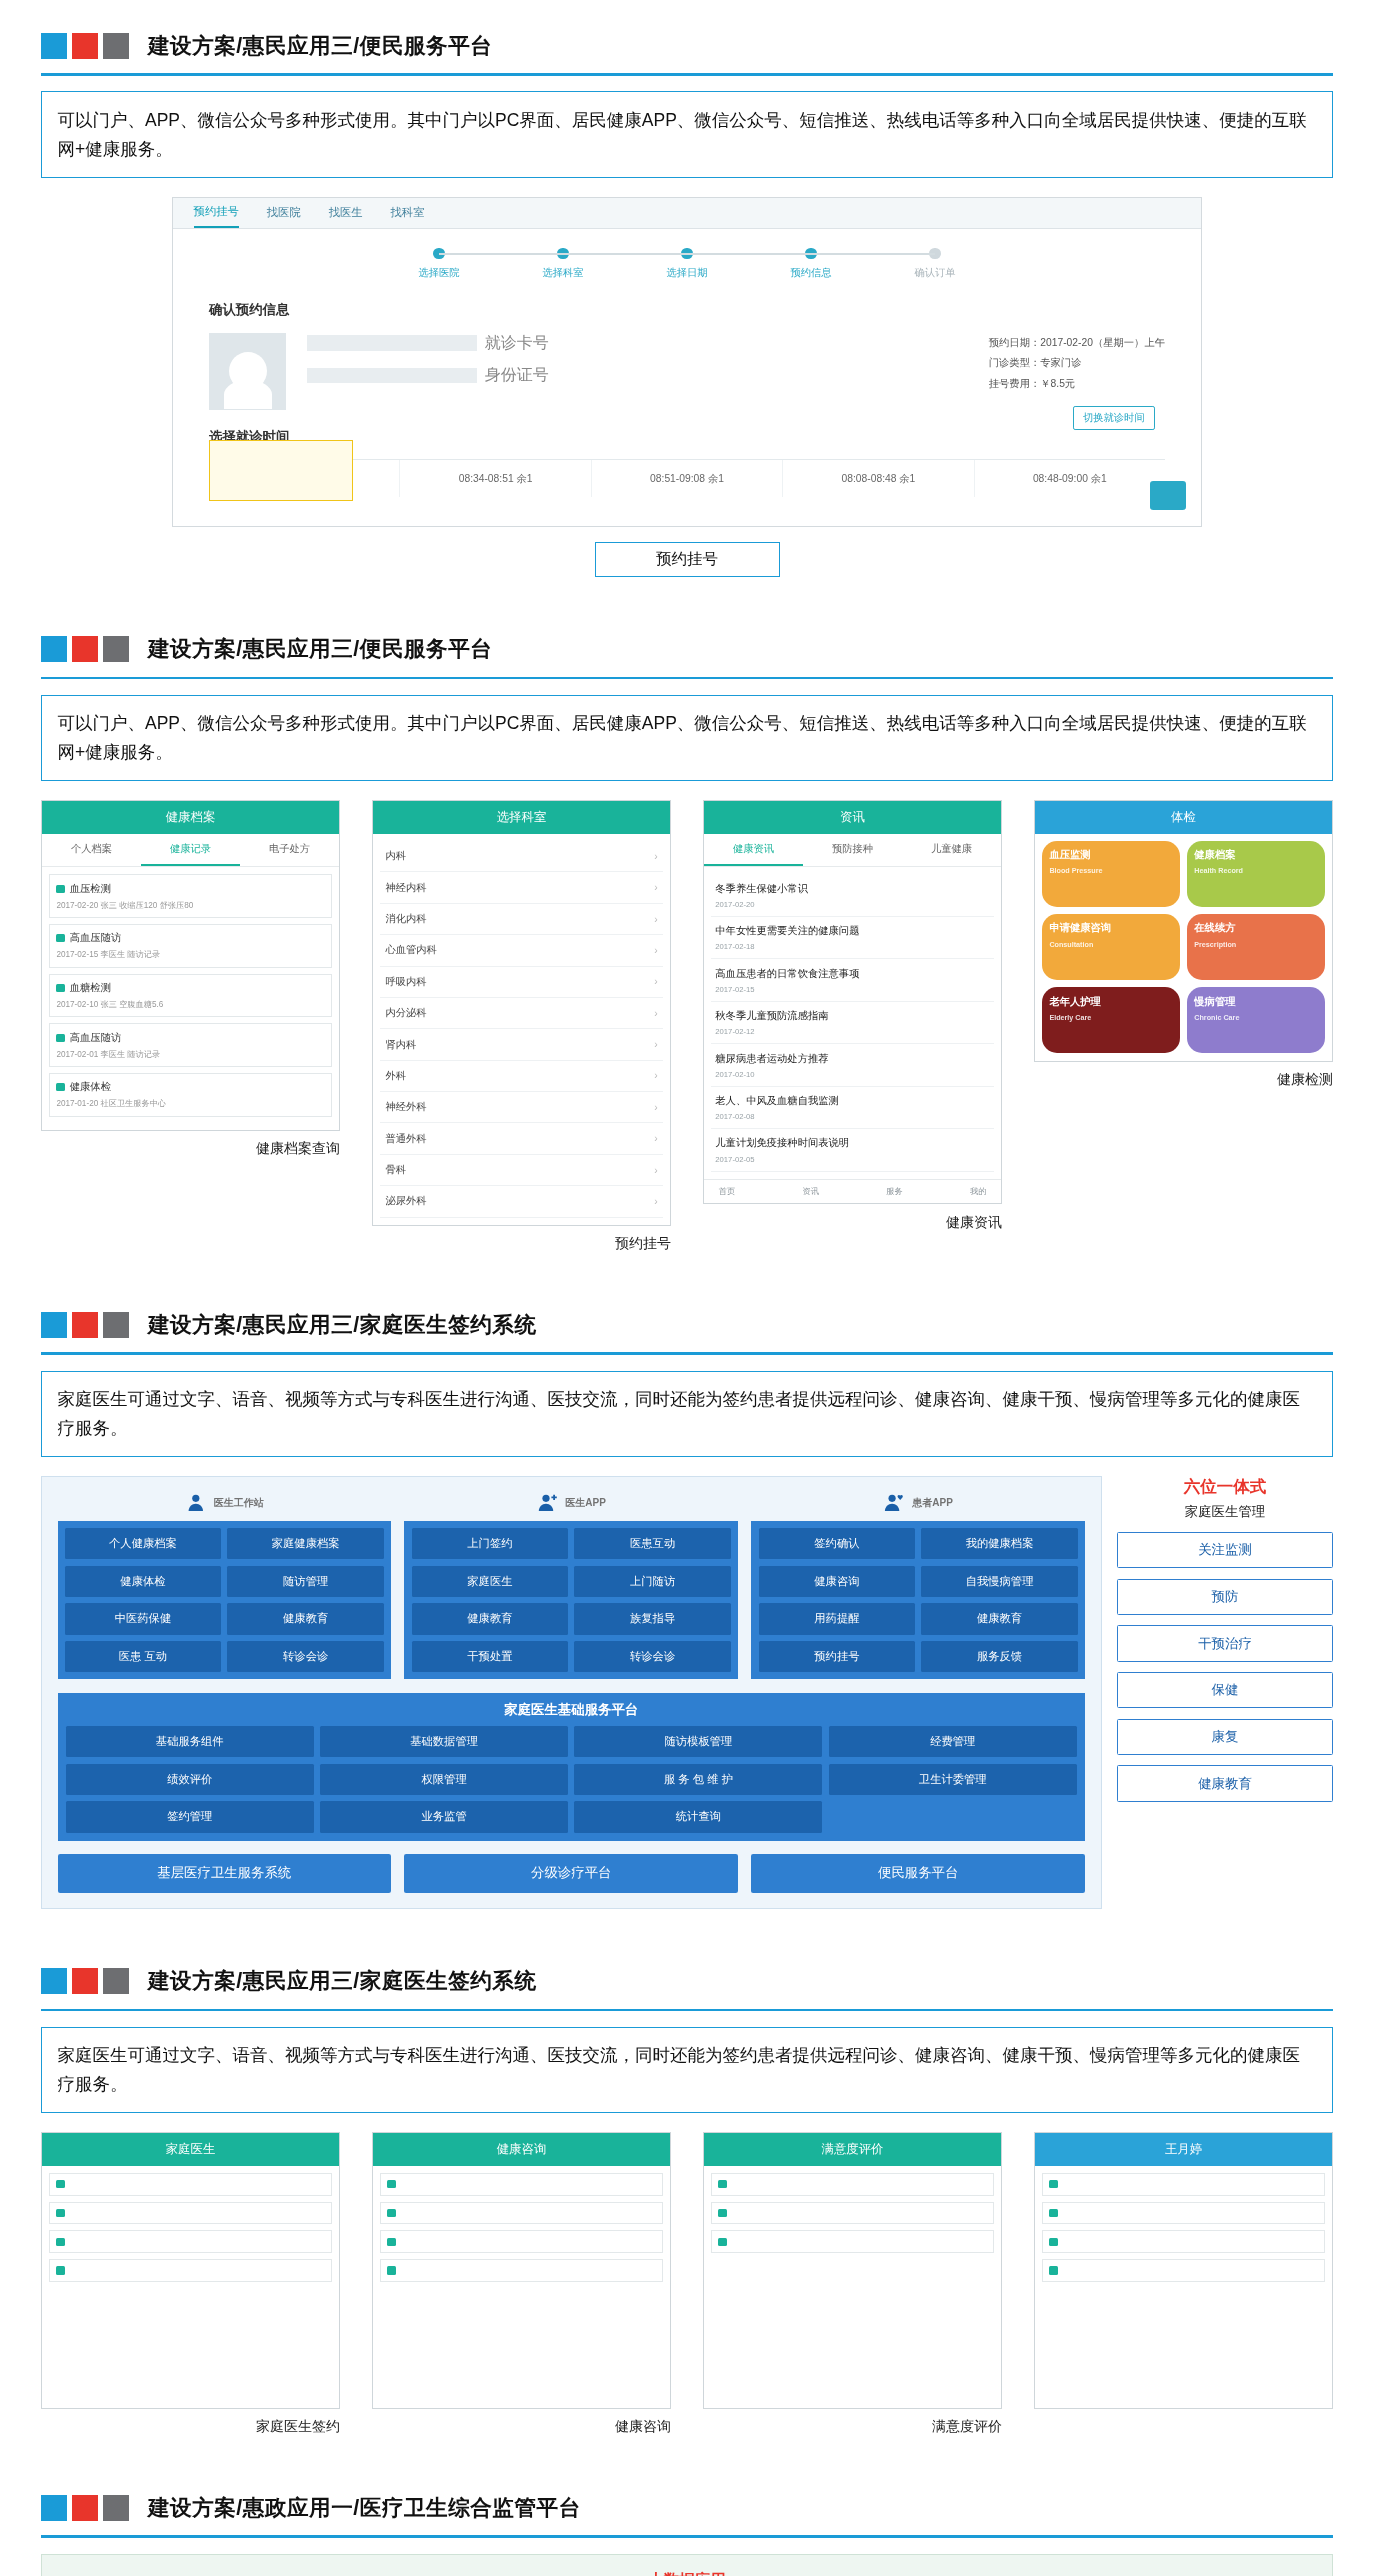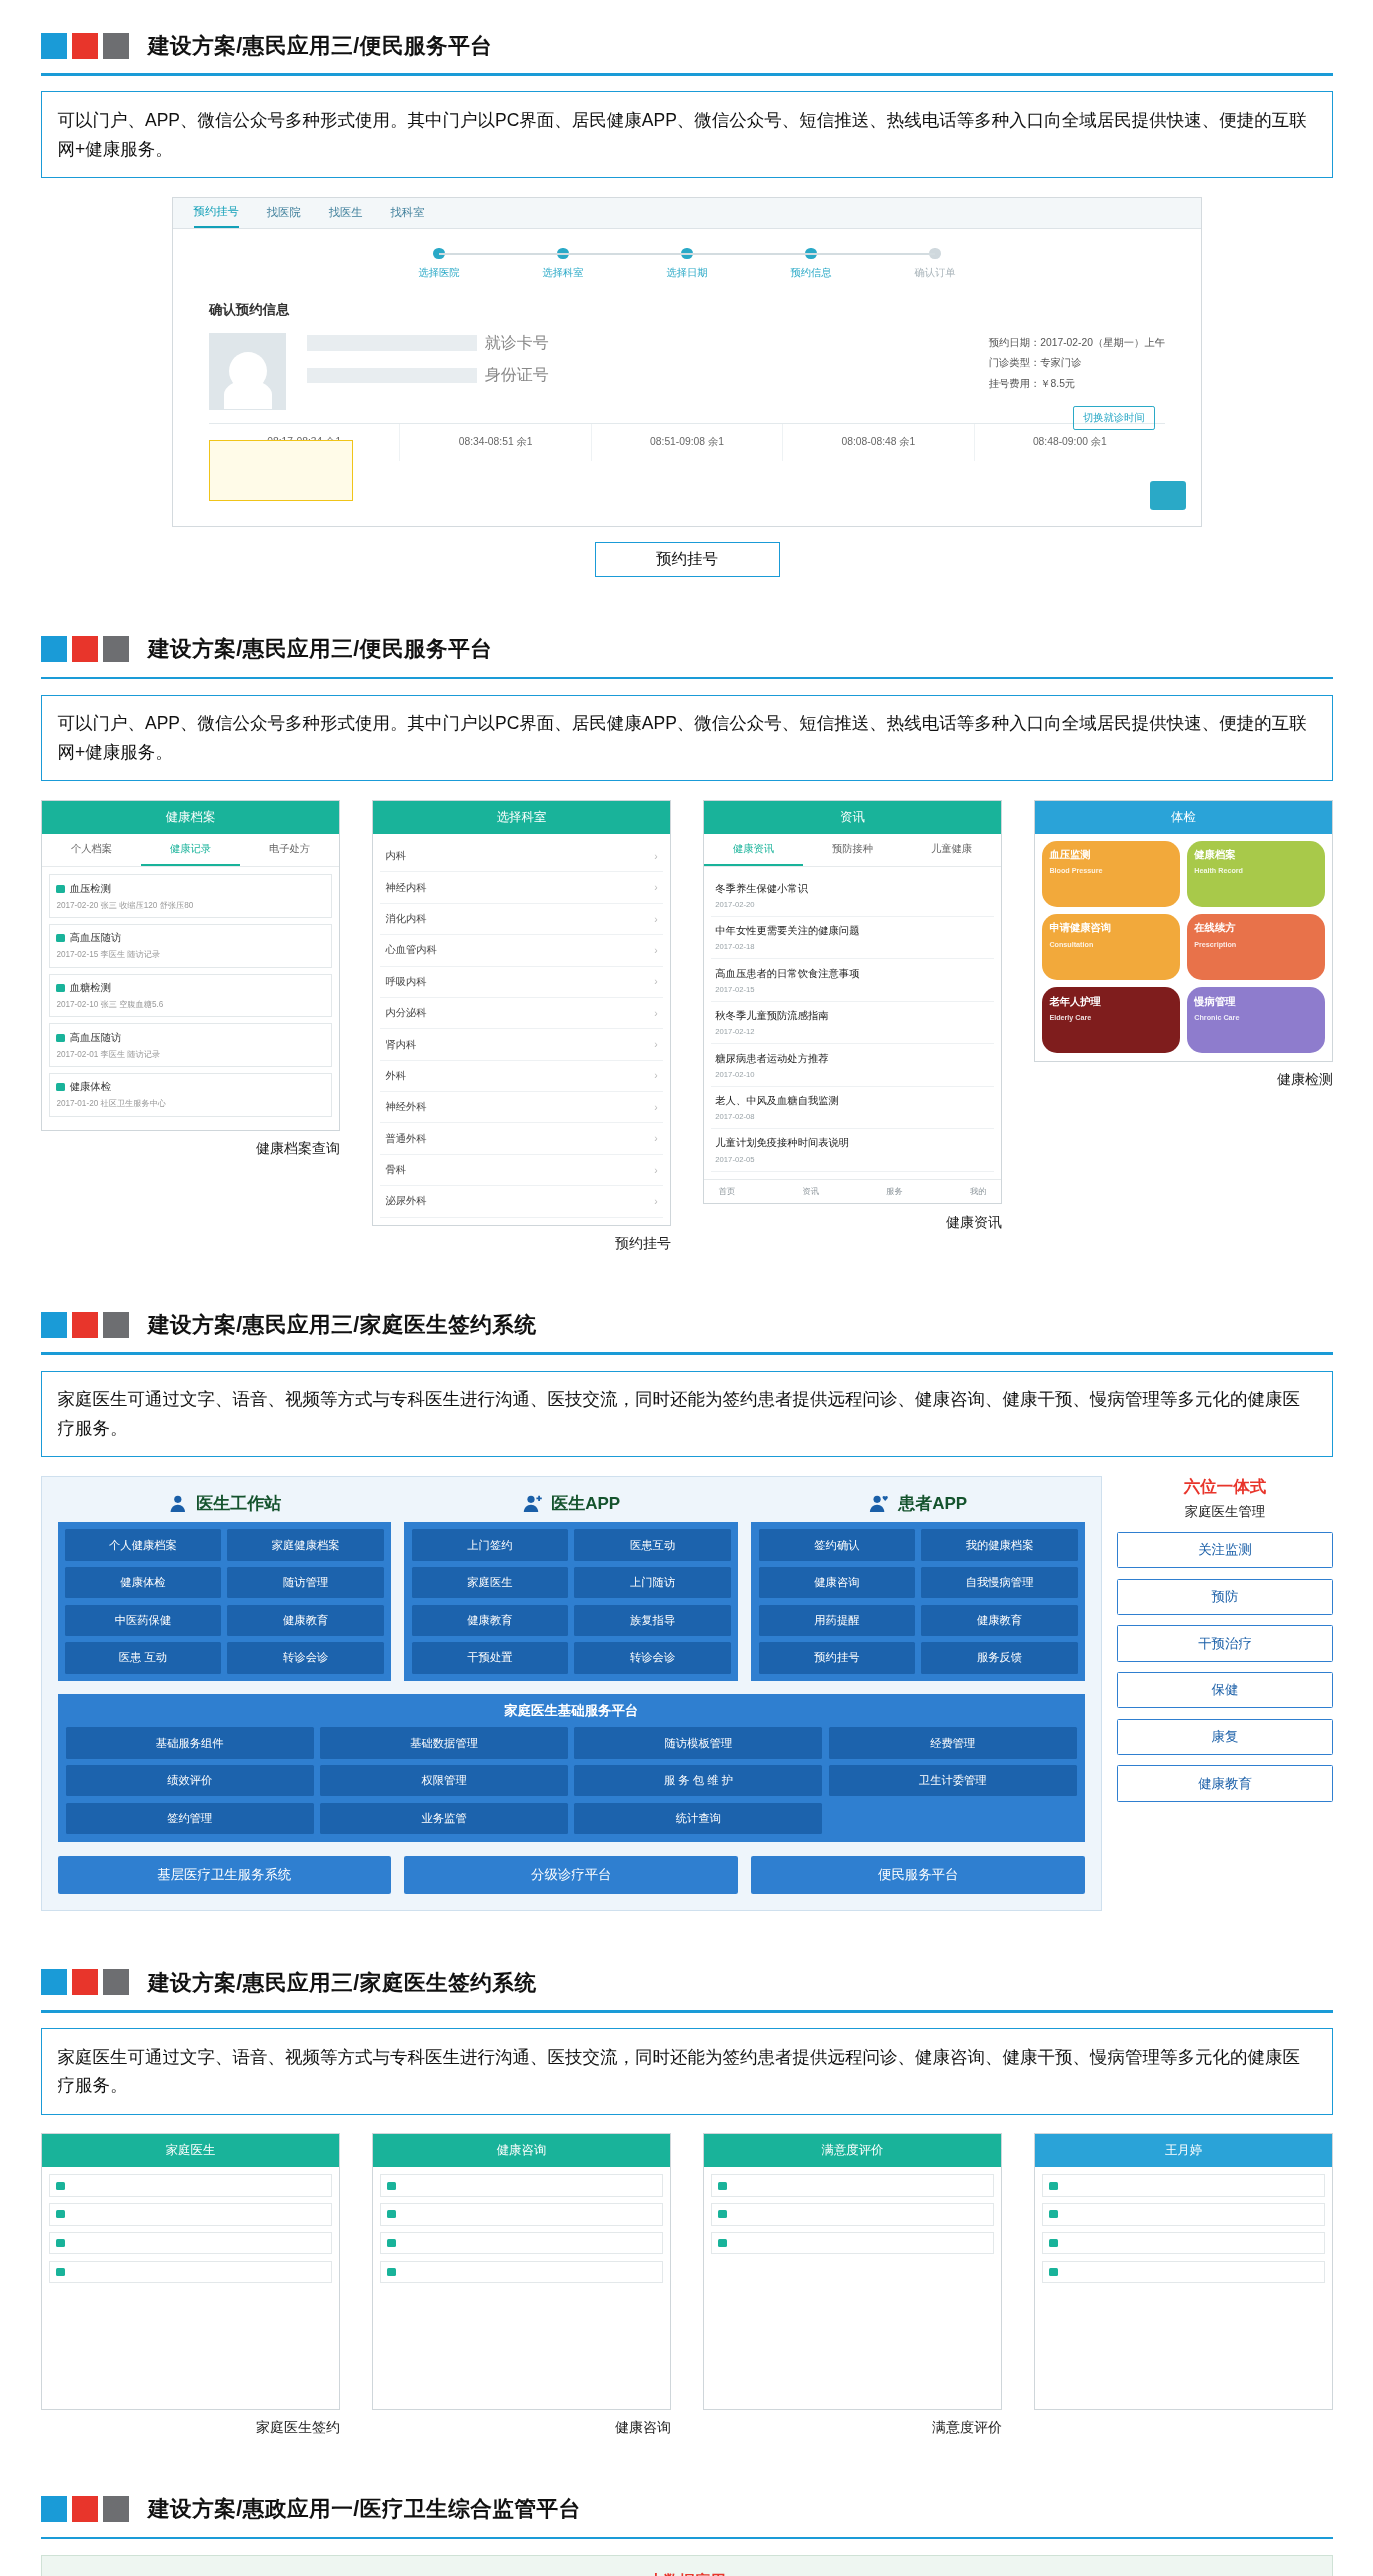--- a/index.html
+++ b/index.html
@@ -112,21 +112,21 @@
   .tile { height:66px; border-radius:15px; color:#fff; font-size:10.3px; padding:7.2px;font-weight:bold; }
   .tile small { display:block; font-size:7.2px; opacity:.85; margin-top:4.1px; }
   .bottom-bar { display:flex; border-top:0.5px solid #e6eaec;gap:38px; }
   .bottom-bar div { flex:1; text-align:center; font-size:8.2px; color:#8a9399; padding:6.2px 0; }
 
   
   .arch { display:flex; gap:15.5px; }
   .arch-left { flex:1; background:#eef5fb; border:0.5px solid #cfe0ee; padding:15.5px; }
   .arch-cols { display:flex; gap:13.4px; }
   .arch-col { flex:1; }
-  .col-head { display:flex; align-items:center; justify-content:center; gap:7.2px; font-size:17px; color:#14532d; font-weight:bold; padding-bottom:7.2px; }
+  .col-head { display:flex; align-items:center; justify-content:center; gap:7.2px; font-size:10px; color:#737373; font-weight:bold; padding-bottom:7.2px; }
   .col-panel { background:#2f7fd0; padding:7.2px; display:grid; grid-template-columns:1fr 1fr; gap:6.2px; }
   .cell { background:#1c63ad; color:#fff; font-size:11.3px; text-align:center; padding:8.2px 2.1px; border-radius:1.5px; }
   .platform { margin-top:13.4px; background:#2f7fd0; padding:8.2px; }
   .platform .pt { text-align:center; color:#fff; font-size:13.4px; margin-bottom:7.2px; font-weight:bold; }
   .platform .pg { display:grid; grid-template-columns:repeat(4,1fr); gap:6.2px; }
   .bottom3 { margin-top:13.4px; display:flex; gap:13.4px; }
   .bottom3 div { flex:1; background:#2f7fd0; color:#fff; font-size:13.4px; text-align:center; padding:10.3px 0; border-radius:2.1px; }
   .arch-right { width:216px; text-align:center; }
   .ar-title { font-size:16.5px; color:#e8352b; font-weight:bold; margin-bottom:5.2px; }
   .ar-sub { font-size:13.4px; color:#222; margin-bottom:11.3px; }
@@ -194,20 +194,21 @@
               <span class="bar"></span>
               <span class="tag">身份证号</span>
             </div>
         </div>
         <div class="right-info">
           <div>预约日期：2017-02-20（星期一）上午</div>
           <div>门诊类型：专家门诊</div>
           <div>挂号费用：￥8.5元</div>
         </div>
       </div>
+      <div class="web-sel">选择就诊时间</div>
       <div class="switch-btn">切换就诊时间</div>
       <div class="hl-box"></div>
       <div class="slot-row">
         <div class="slot">08:17-08:34 余1</div>
         <div class="slot">08:34-08:51 余1</div>
         <div class="slot">08:51-09:08 余1</div>
         <div class="slot">08:08-08:48 余1</div>
         <div class="slot">08:48-09:00 余1</div>
       </div>
       <div class="badge"></div>

